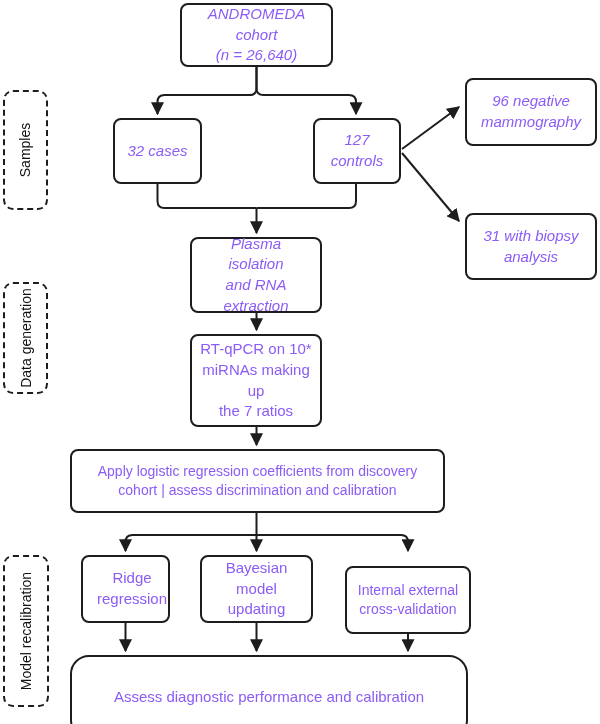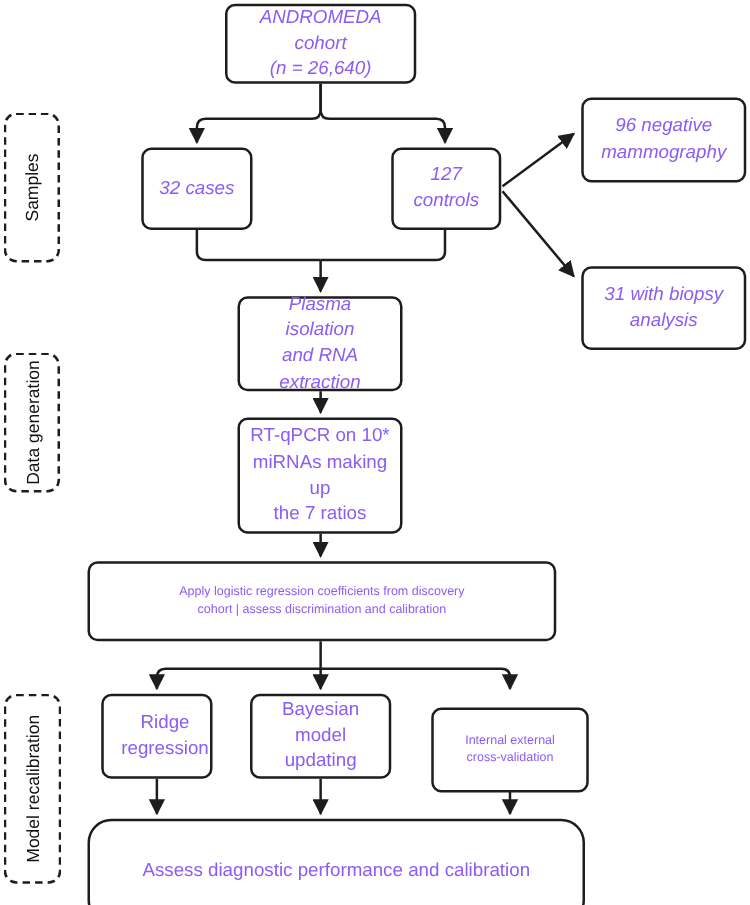--- a/index.html
+++ b/index.html
@@ -36,21 +36,21 @@
     align-items: center;
     justify-content: center;
     text-align: center;
     white-space: pre-line;
     color: #8b5cf6;
     font-size: 15px;
     line-height: 1.38;
     padding: 2px 5px;
   }
   .node.italic { font-style: italic; }
-  .node.small  { font-size: 10px; }
+  .node.small  { font-size: 14px; }
   .stage {
     position: absolute;
     box-sizing: border-box;
     border: 2.5px dashed #1d1d1d;
     border-radius: 10px;
     background: transparent;
     display: flex;
     align-items: center;
     justify-content: center;
   }

